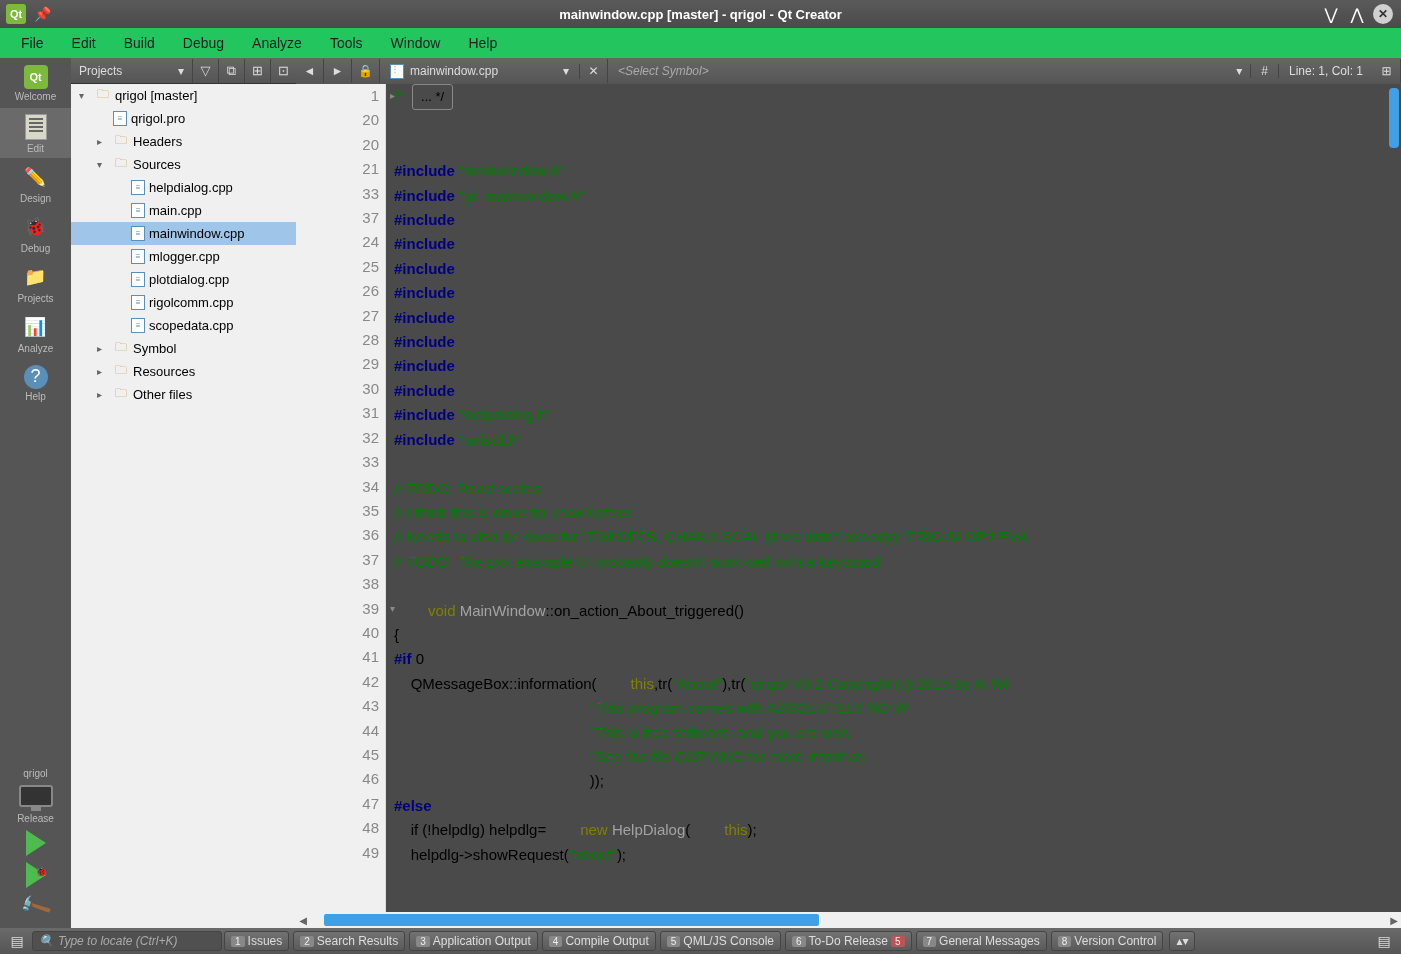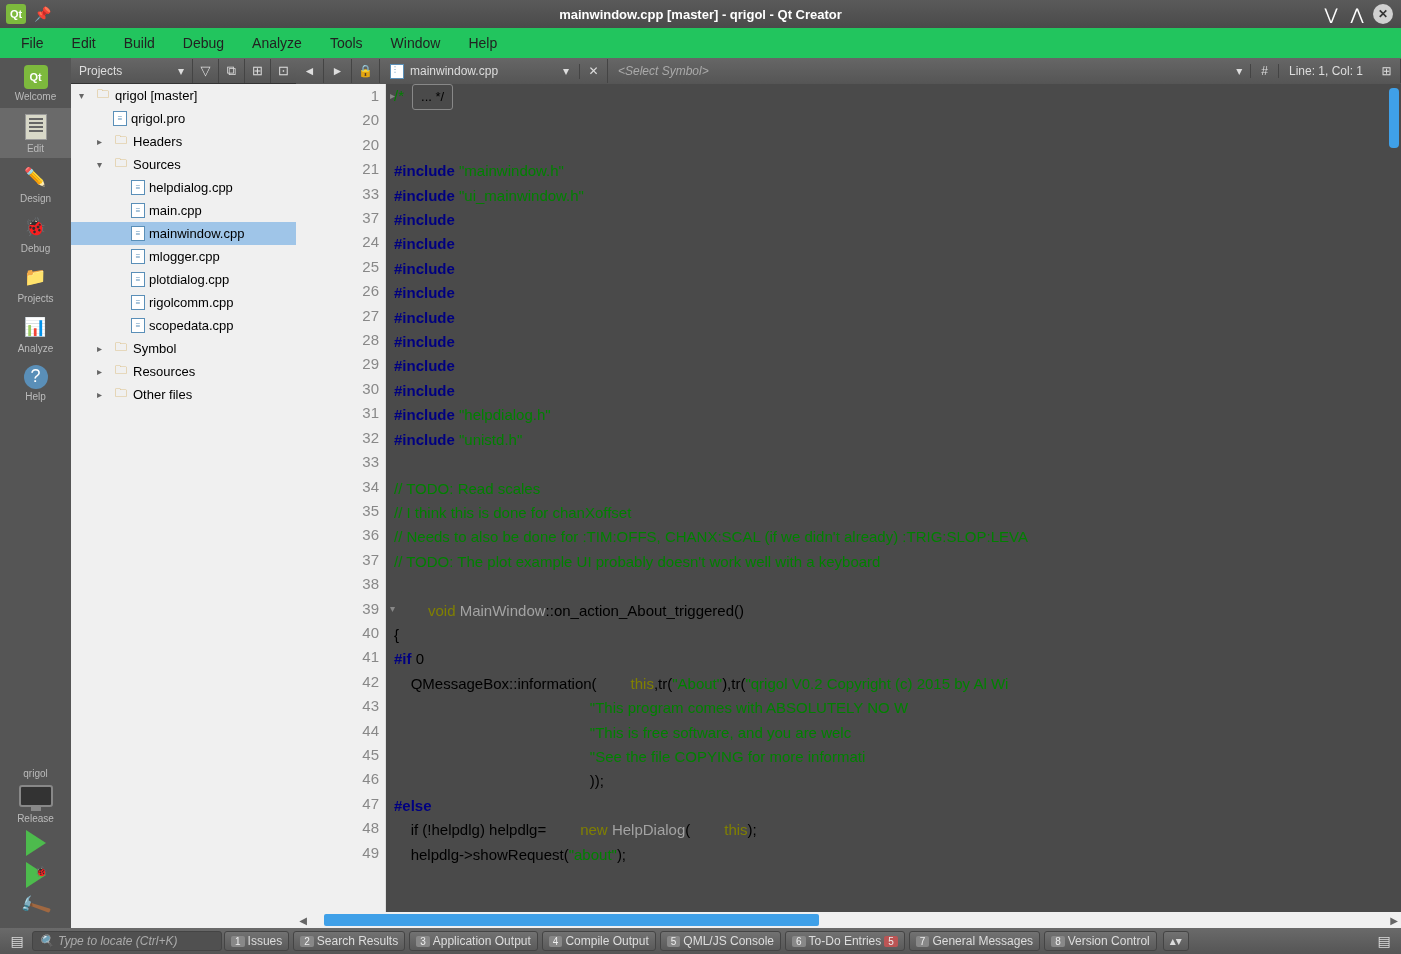--- a/index.html
+++ b/index.html
@@ -337,21 +337,21 @@
       <div class="bb-btn">
         <span class="bb-num">4</span>
         <span>Compile Output</span>
       </div>
       <div class="bb-btn">
         <span class="bb-num">5</span>
         <span>QML/JS Console</span>
       </div>
       <div class="bb-btn">
         <span class="bb-num">6</span>
-        <span>To-Do Entries</span>
+        <span>To-Do Release</span>
         <span class="bb-num" style="background:#b55">5</span>
       </div>
       <div class="bb-btn">
         <span class="bb-num">7</span>
         <span>General Messages</span>
       </div>
       <div class="bb-btn">
         <span class="bb-num">8</span>
         <span>Version Control</span>
       </div>

